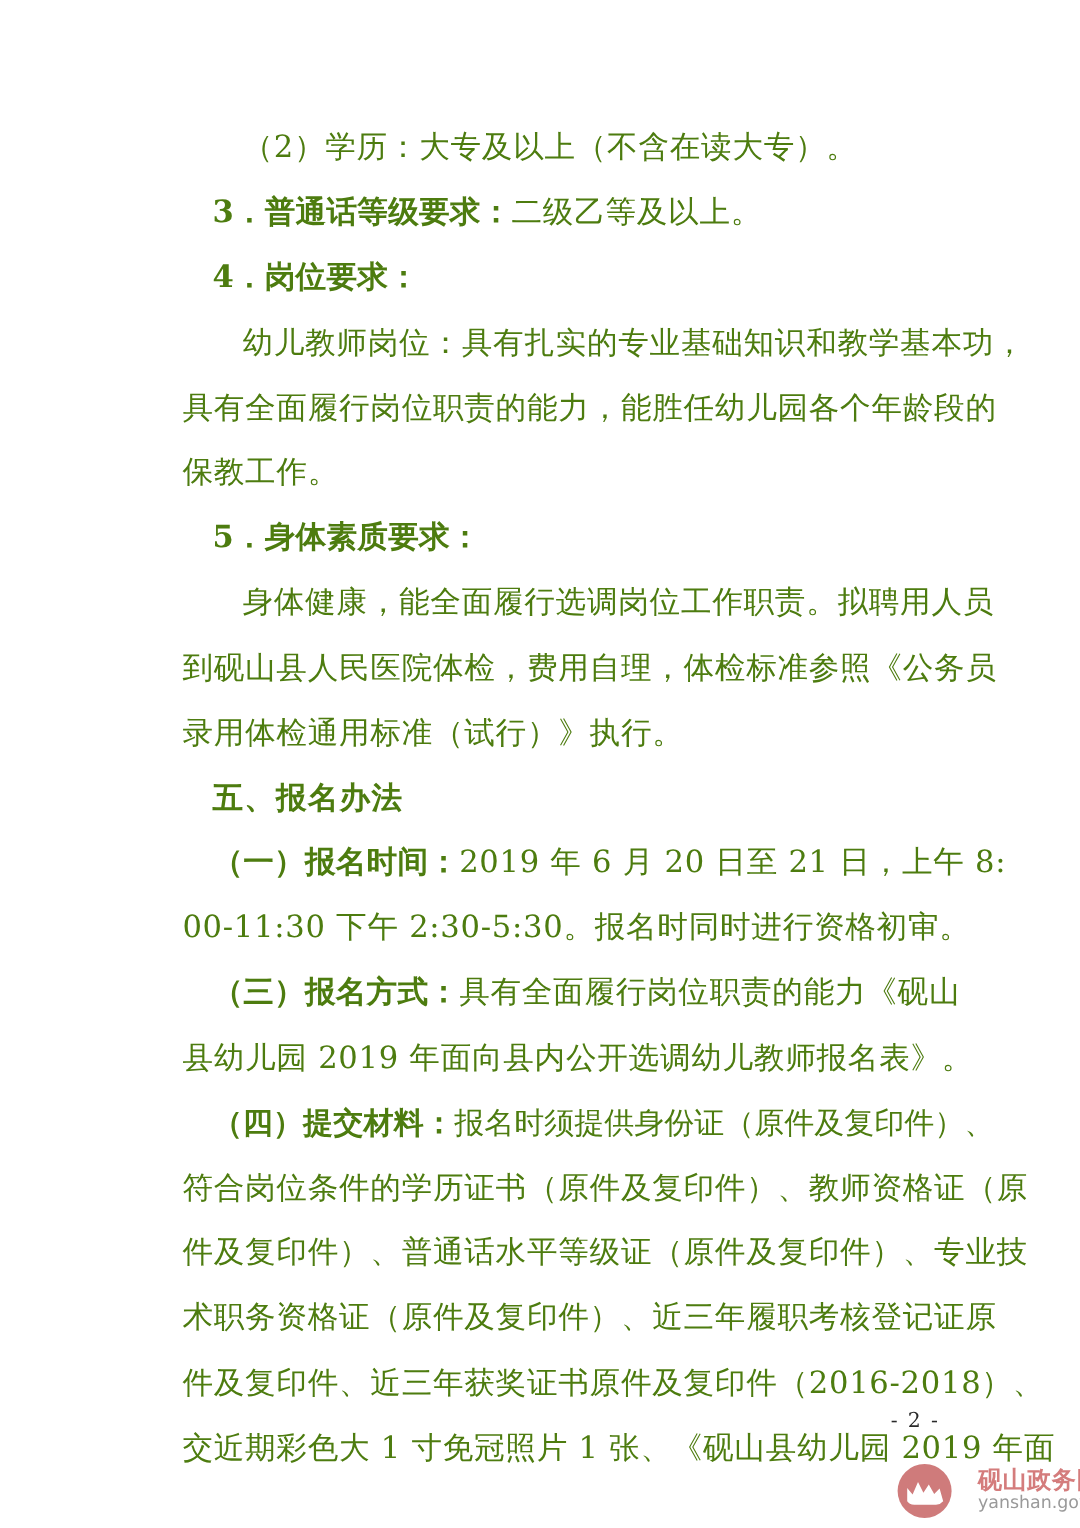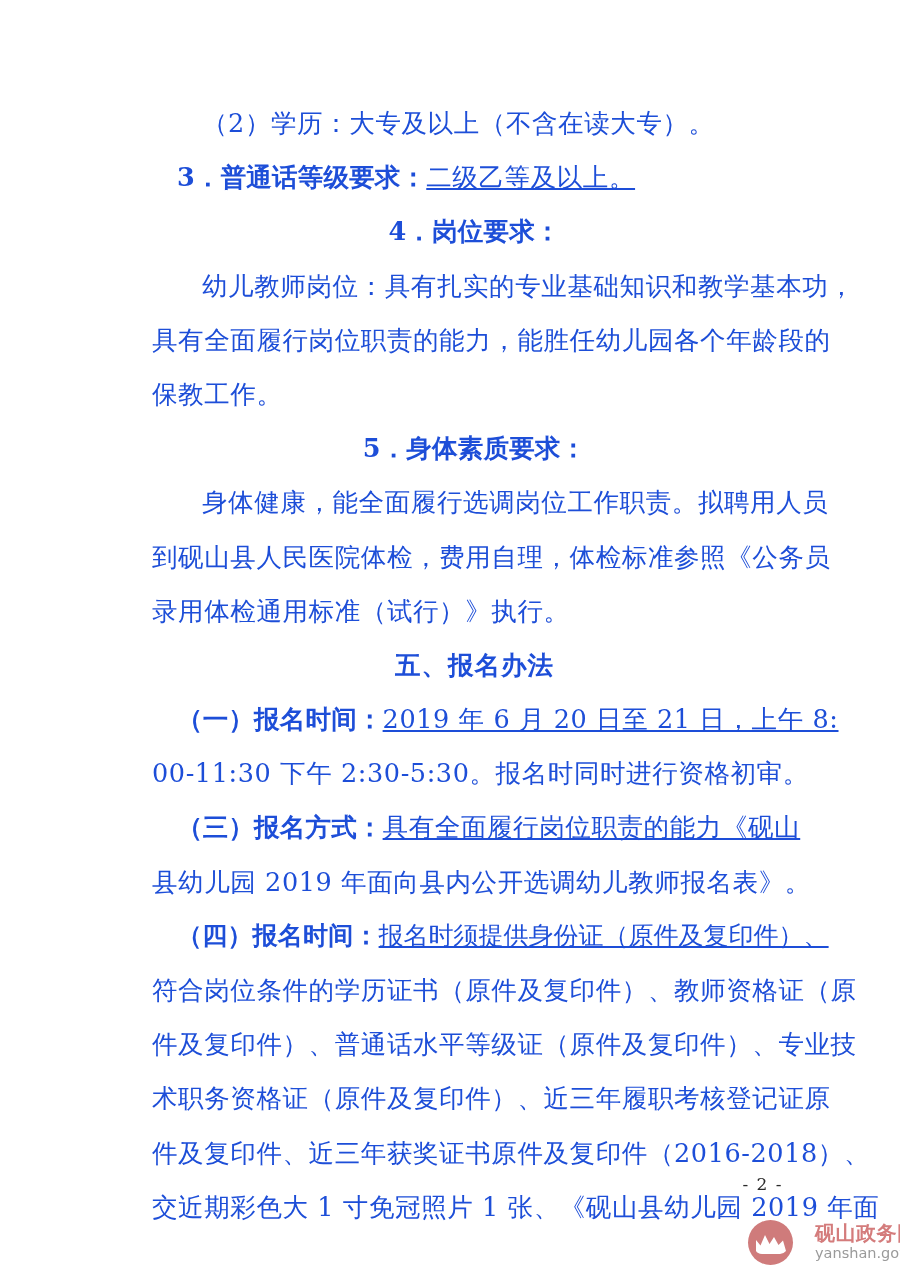--- a/index.html
+++ b/index.html
@@ -34,44 +34,42 @@
   }
 
   
   .line {
     display: block;
     height: 54.2px;
     line-height: 54.2px;
     white-space: nowrap;
     font-size: 25.5px;
     letter-spacing: 0.6px;
-    color: #1d4ed8;
+    color: #4d7c0f;
   }
 
   
   .line.ind-2 { padding-left: 50px; }
   .line.ind-1 { padding-left: 25px; }
 
   
   .line.bold,
   .bold-run {
     font-weight: 700;
     letter-spacing: 0.2px;
-    text-align: center;
   }
 
   
   .bold-run { font-weight: 700; }
-  .plain-run { font-weight: 400; text-decoration: underline; }
+  .plain-run { font-weight: 400; }
 
   
   .line.section {
     font-weight: 700;
     letter-spacing: 1px;
-    text-align: center;
   }
 
   
   .line.tight { letter-spacing: 0px; font-size: 25px; }
 
   
   .page-number {
     position: absolute;
     left: 0;
     top: 1174px;
@@ -151,21 +149,21 @@
       <div class="line">保教工作。</div>
       <div class="line ind-1 bold">5．身体素质要求：</div>
       <div class="line ind-2">身体健康，能全面履行选调岗位工作职责。拟聘用人员</div>
       <div class="line">到砚山县人民医院体检，费用自理，体检标准参照《公务员</div>
       <div class="line">录用体检通用标准（试行）》执行。</div>
       <div class="line ind-1 section">五、报名办法</div>
       <div class="line ind-1"><span class="bold-run">（一）报名时间：</span><span class="plain-run">2019 年 6 月 20 日至 21 日，上午 8:</span></div>
       <div class="line">00-11:30 下午 2:30-5:30。报名时同时进行资格初审。</div>
       <div class="line ind-1"><span class="bold-run">（三）报名方式：</span><span class="plain-run">具有全面履行岗位职责的能力《砚山</span></div>
       <div class="line">县幼儿园 2019 年面向县内公开选调幼儿教师报名表》。</div>
-      <div class="line ind-1 tight"><span class="bold-run">（四）报名时间：</span><span class="plain-run">报名时须提供身份证（原件及复印件）、</span></div>
+      <div class="line ind-1 tight"><span class="bold-run">（四）提交材料：</span><span class="plain-run">报名时须提供身份证（原件及复印件）、</span></div>
       <div class="line">符合岗位条件的学历证书（原件及复印件）、教师资格证（原</div>
       <div class="line">件及复印件）、普通话水平等级证（原件及复印件）、专业技</div>
       <div class="line">术职务资格证（原件及复印件）、近三年履职考核登记证原</div>
       <div class="line">件及复印件、近三年获奖证书原件及复印件（2016-2018）、</div>
       <div class="line">交近期彩色大 1 寸免冠照片 1 张、《砚山县幼儿园 2019 年面</div>
     </div>
 
   <div class="page-number">- 2 -</div>
 
   <div class="site-badge">

